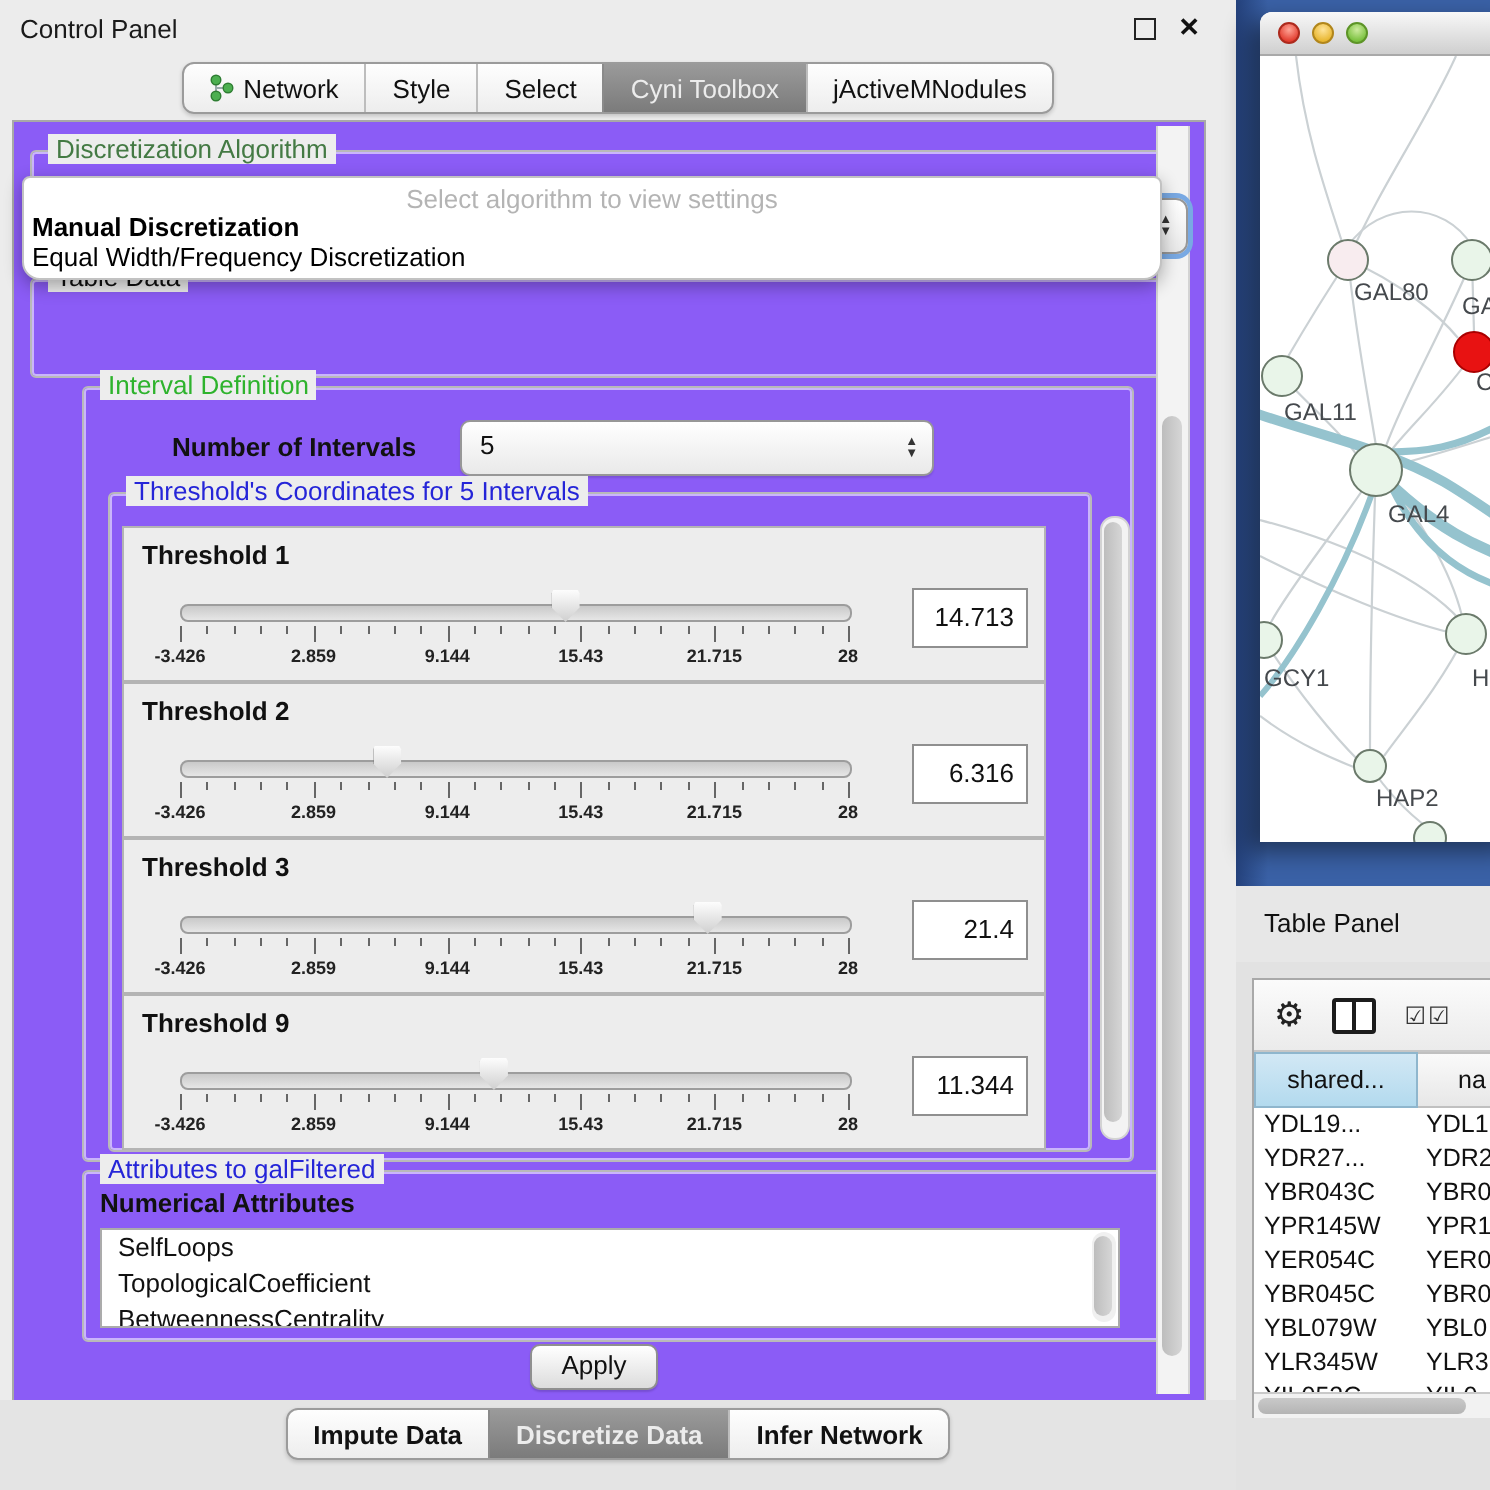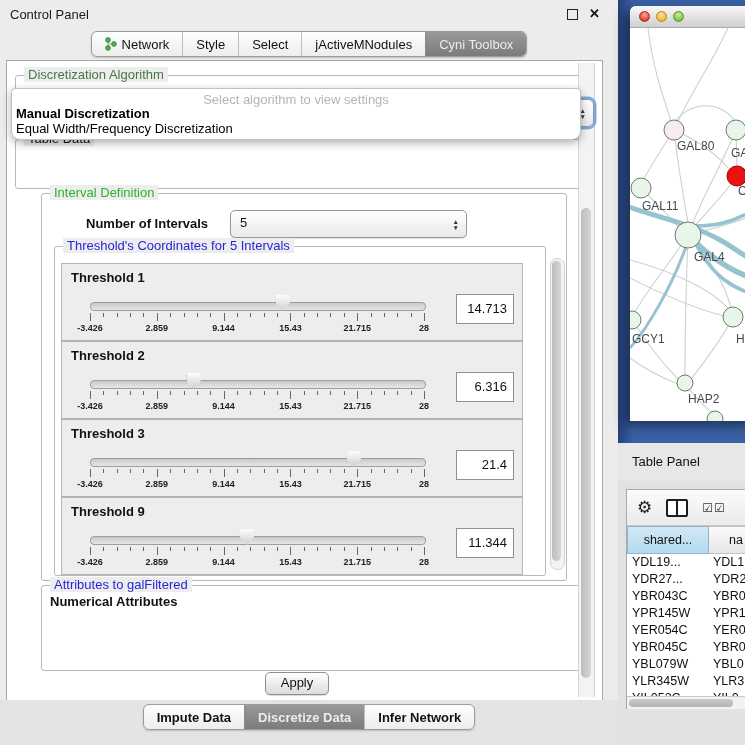--- a/index.html
+++ b/index.html
@@ -13,21 +13,21 @@
   .float-icon{position:absolute;right:40px;top:9px;width:9px;height:9px;border:1.5px solid #222;}
   .close-icon{position:absolute;right:18px;top:6px;font-size:13px;font-weight:bold;color:#111;}
 
   .seg-wrap{position:absolute;top:31px;left:0;width:618px;text-align:center;}
   .seg-tabs{display:inline-flex;border:1px solid #9b9b9b;border-radius:6px;overflow:hidden;
             background:linear-gradient(#fefefe,#ededed);height:24px;box-shadow:0 1px 2px rgba(0,0,0,.18);}
   .seg{display:flex;align-items:center;gap:5px;padding:0 13px;font-size:13px;color:#111;}
   .seg+.seg{border-left:1px solid #bdbdbd;}
   .seg.selected{background:linear-gradient(#9a9a9a,#7b7b7b);color:#ececec;border-left-color:#8a8a8a;}
 
-  .cp-body{position:absolute;left:6px;top:60px;width:595px;height:640px;background:#ffffff;
+  .cp-body{position:absolute;left:6px;top:60px;width:595px;height:640px;background:#8b5cf6;
            border:1px solid #a8a8a8;}
 
   .group{position:absolute;border:1px solid #b9b9b9;border-radius:3px;
          box-shadow:inset 0 0 0 1px rgba(255,255,255,.55);}
   .group-label{position:absolute;top:-9px;left:8px;background:#ededed;padding:0 4px;font-size:13px;white-space:nowrap;}
   .lab-green{color:#2eb32d;}
   .lab-blue{color:#2525d8;}
   .lab-olive{color:#447a44;}
 
   .combo{position:absolute;height:26px;border:1px solid #979797;border-radius:5px;
@@ -146,25 +146,25 @@
               </svg>
           </span>
           <span>Network</span>
         </div>
         <div class="seg">
             <span>Style</span>
           </div>
         <div class="seg">
             <span>Select</span>
           </div>
+        <div class="seg selected">
+            <span>Cyni Toolbox</span>
+          </div>
         <div class="seg">
             <span>jActiveMNodules</span>
-          </div>
-        <div class="seg selected">
-            <span>Cyni Toolbox</span>
           </div>
       </div>
     </div>
 
     <div class="cp-body">
 
       <div class="group" style="left:8px;top:14px;width:572px;height:56px;">
         <span class="group-label lab-olive">Discretization Algorithm</span>
       </div>
       <div class="combo algo-combo">
@@ -381,20 +381,30 @@
         </div>
 
         <div class="vscroll" style="left:508px;top:64px;width:13px;height:310px;">
           <div class="vthumb" style="top:2px;height:300px;"></div>
         </div>
       </div>
 
       <div class="group" style="left:34px;top:524px;width:538px;height:84px;">
         <span class="group-label lab-blue">Attributes to galFiltered</span>
         <div style="position:absolute;left:8px;top:8px;font-weight:bold;">Numerical Attributes</div>
+        <div class="attr-list" style="left:8px;top:28px;width:508px;height:48px;">
+          <div>
+              <div class="attr-item">SelfLoops</div>
+              <div class="attr-item">TopologicalCoefficient</div>
+              <div class="attr-item">BetweennessCentrality</div>
+            </div>
+          <div class="vscroll" style="right:1px;top:1px;width:12px;height:45px;border:none;background:#f0f0f0;">
+            <div class="vthumb" style="top:2px;height:40px;"></div>
+          </div>
+        </div>
       </div>
 
       <div class="apply-btn" style="left:258px;top:611px;">
         <span>Apply</span>
       </div>
 
       <div class="vscroll" style="left:571px;top:2px;width:15px;height:634px;border-radius:0;border-top:none;border-bottom:none;">
         <div class="vthumb" style="left:2px;top:145px;height:470px;width:10px;"></div>
       </div>
     </div>

